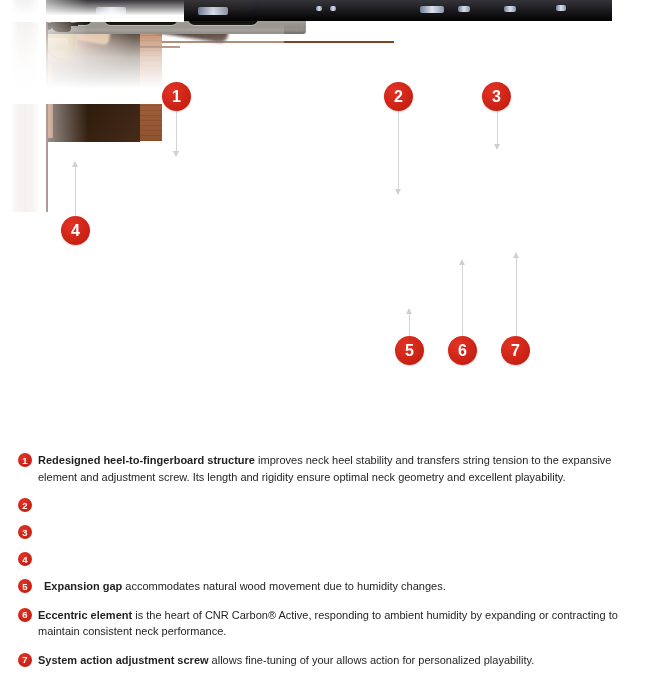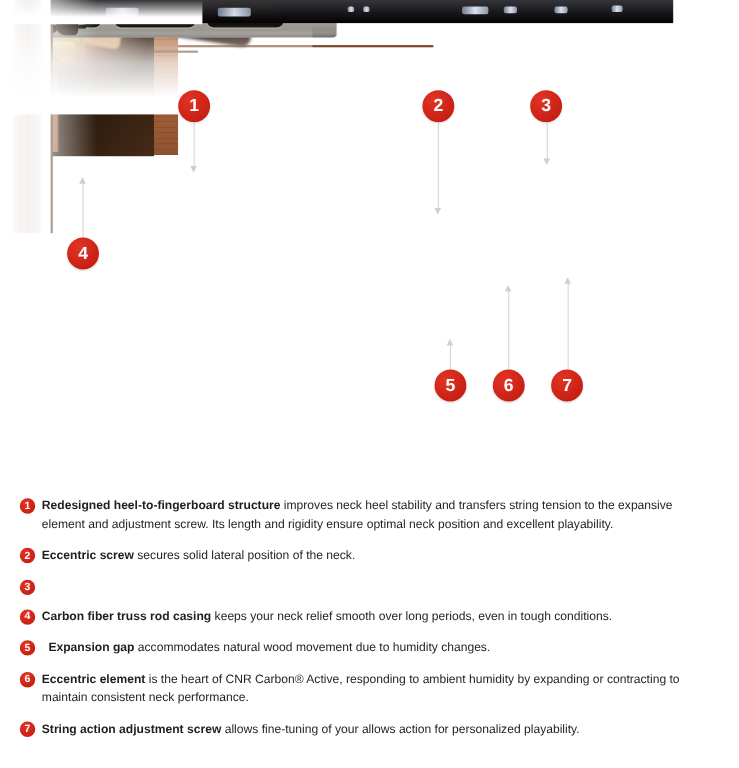--- a/index.html
+++ b/index.html
@@ -238,51 +238,49 @@
     <div class="callout c7">
         <span>7</span>
       </div>
   </div>
 
   <div class="legend">
     <div class="legend-item">
       <div class="legend-num">
           <span>1</span>
         </div>
-      <div class="legend-text"><b>Redesigned heel-to-fingerboard structure</b><span> improves neck heel stability and transfers string tension to the expansive element and adjustment screw. Its length and rigidity ensure optimal neck position and excellent playability.</span></div>
+      <div class="legend-text"><b>Redesigned heel-to-fingerboard structure</b><span> improves neck heel stability and transfers string tension to the expansive element and adjustment screw. Its length and rigidity ensure optimal neck geometry and excellent playability.</span></div>
     </div>
     <div class="legend-item">
       <div class="legend-num">
           <span>2</span>
         </div>
-      <div class="legend-text"><b>Eccentric screw</b><span> secures solid lateral position of the neck.</span></div>
     </div>
     <div class="legend-item">
       <div class="legend-num">
           <span>3</span>
         </div>
     </div>
     <div class="legend-item">
       <div class="legend-num">
           <span>4</span>
         </div>
-      <div class="legend-text"><b>Carbon fiber truss rod casing</b><span> keeps your neck relief smooth over long periods, even in tough conditions.</span></div>
     </div>
     <div class="legend-item narrow">
       <div class="legend-num">
           <span>5</span>
         </div>
       <div class="legend-text"><b>Expansion gap</b><span> accommodates natural wood movement due to humidity changes.</span></div>
     </div>
     <div class="legend-item">
       <div class="legend-num">
           <span>6</span>
         </div>
       <div class="legend-text"><b>Eccentric element</b><span> is the heart of CNR Carbon® Active, responding to ambient humidity by expanding or contracting to maintain consistent neck performance.</span></div>
     </div>
     <div class="legend-item">
       <div class="legend-num">
           <span>7</span>
         </div>
-      <div class="legend-text"><b>String action adjustment screw</b><span> allows fine-tuning of your allows action for personalized playability.</span></div>
+      <div class="legend-text"><b>System action adjustment screw</b><span> allows fine-tuning of your allows action for personalized playability.</span></div>
     </div>
   </div>
 </div>
 
 </body></html>

